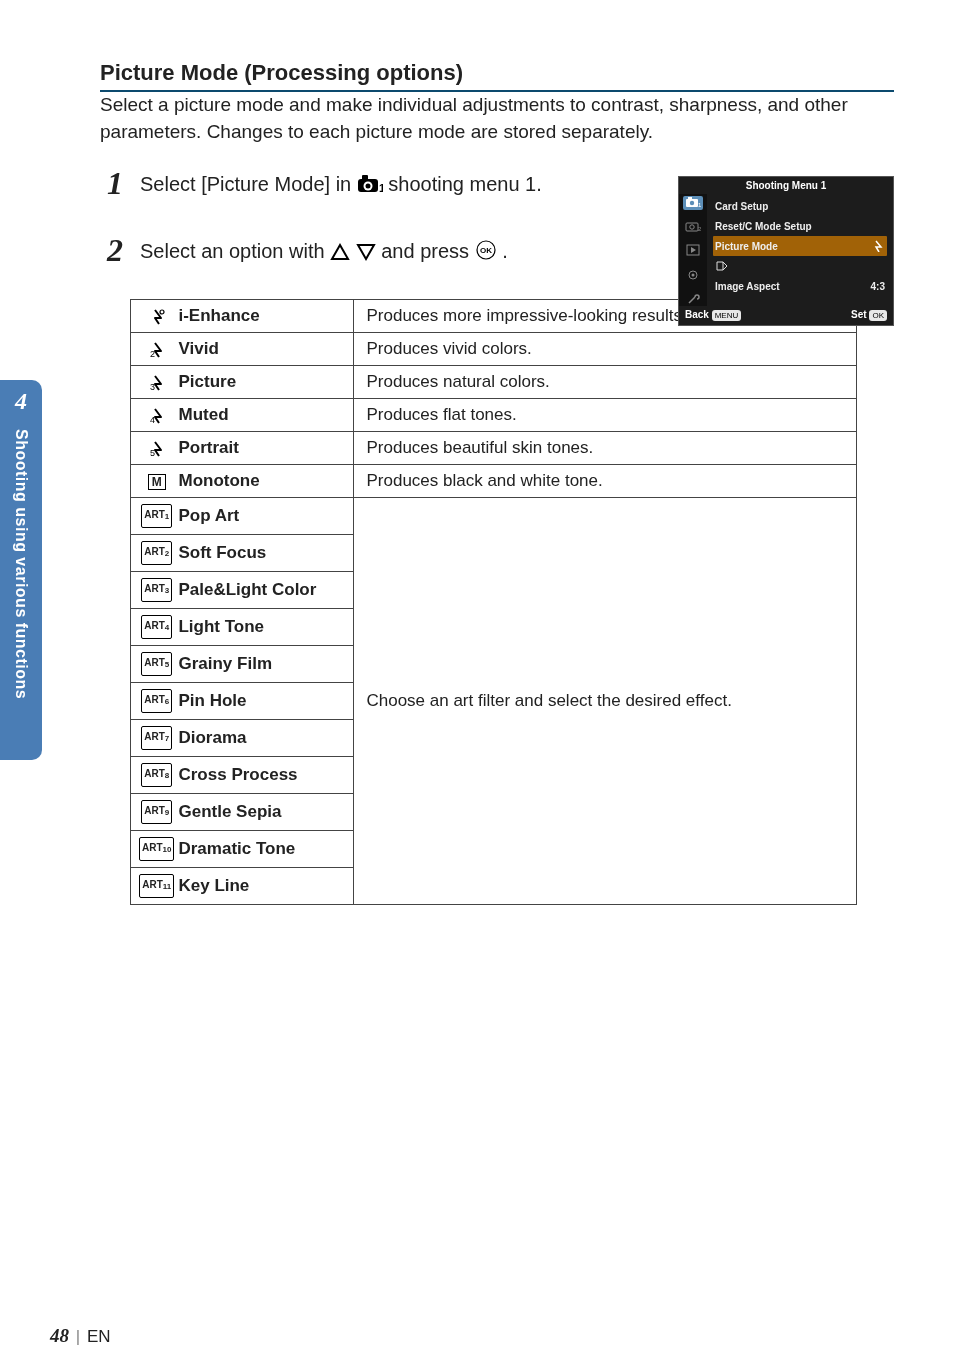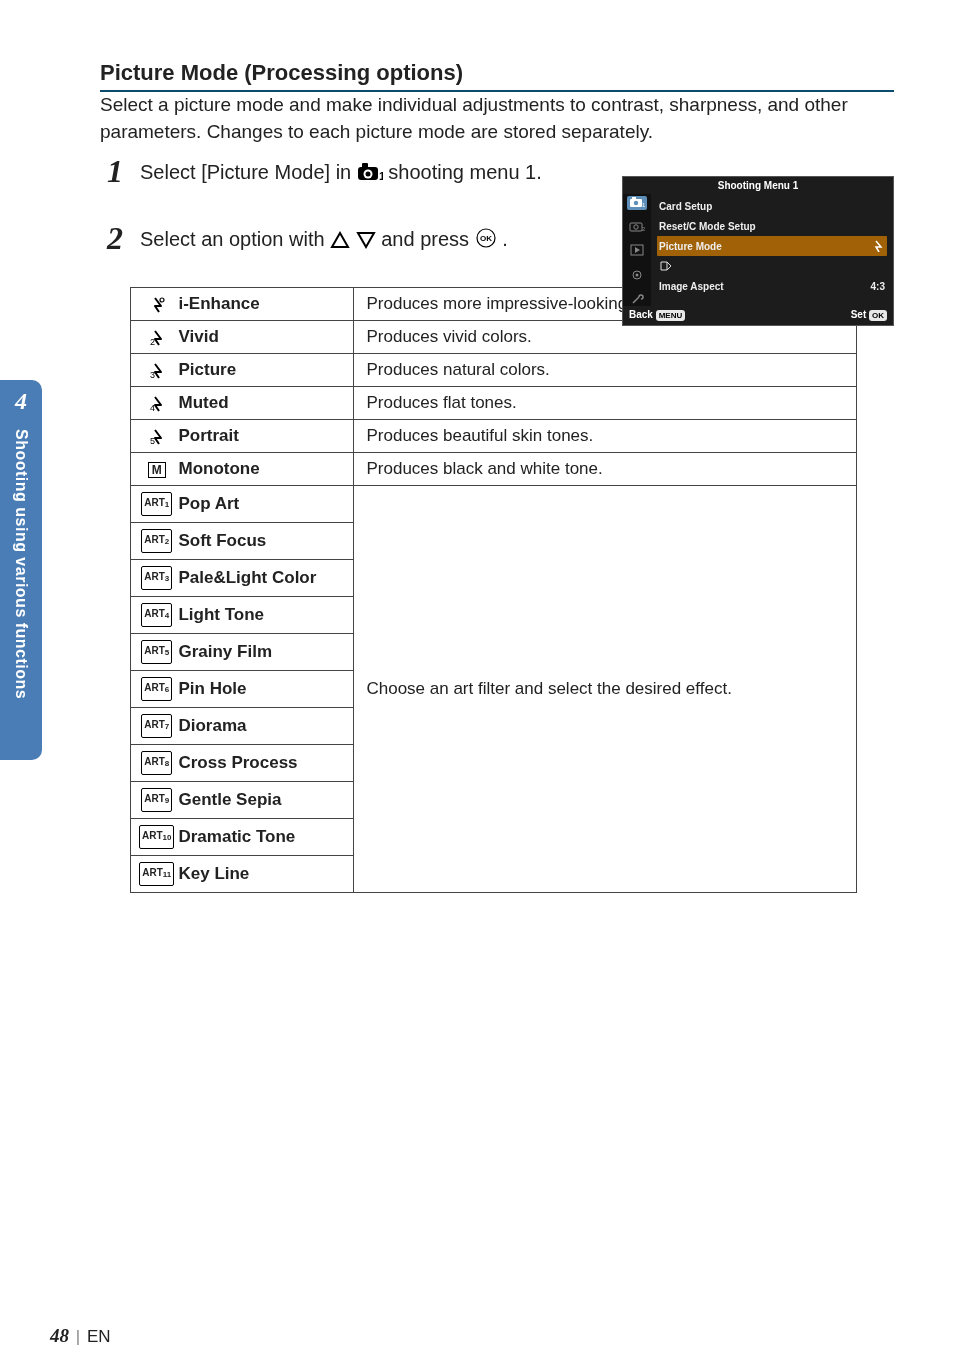--- a/index.html
+++ b/index.html
@@ -23,21 +23,21 @@
   .heading {
     font-size: 22px;
     font-weight: bold;
     color: #222;
     border-bottom: 2px solid #0c4a6e;
     padding-bottom: 4px;
   }
   .intro {
     font-size: 19px;
     line-height: 1.4;
-    margin-bottom: 8px;
+    margin-bottom: 20px;
   }
   .steps-row {
     position: relative;
     margin-bottom: 30px;
   }
   .step {
     display: flex;
     align-items: center;
     margin-bottom: 30px;
   }
@@ -56,21 +56,21 @@
     line-height: 1.4;
     vertical-align: middle;
   }
   .step-text svg {
     vertical-align: -3px;
   }
   .lcd {
     position: absolute;
     right: 60px;
     top: 176px;
-    width: 272px;
+    width: 216px;
     height: 150px;
     background: #1c1c1c;
     color: #fff;
     font-size: 10px;
     border: 1px solid #555;
     box-sizing: border-box;
   }
   .lcd-title {
     text-align: center;
     padding: 3px 0;
@@ -129,21 +129,21 @@
     padding: 3px 6px;
     font-size: 10px;
     font-weight: bold;
   }
   .lcd-foot .btn {
     background: #e8e8e8;
     color: #000;
     border-radius: 3px;
     padding: 1px 3px;
     font-size: 8px;
-    font-weight: bold;
+    font-weight: normal;
   }
   table.modes {
     border-collapse: collapse;
     width: 727px;
     margin-left: 30px;
     font-size: 17px;
   }
   table.modes td {
     border: 1px solid #444;
     padding: 6px 10px;

